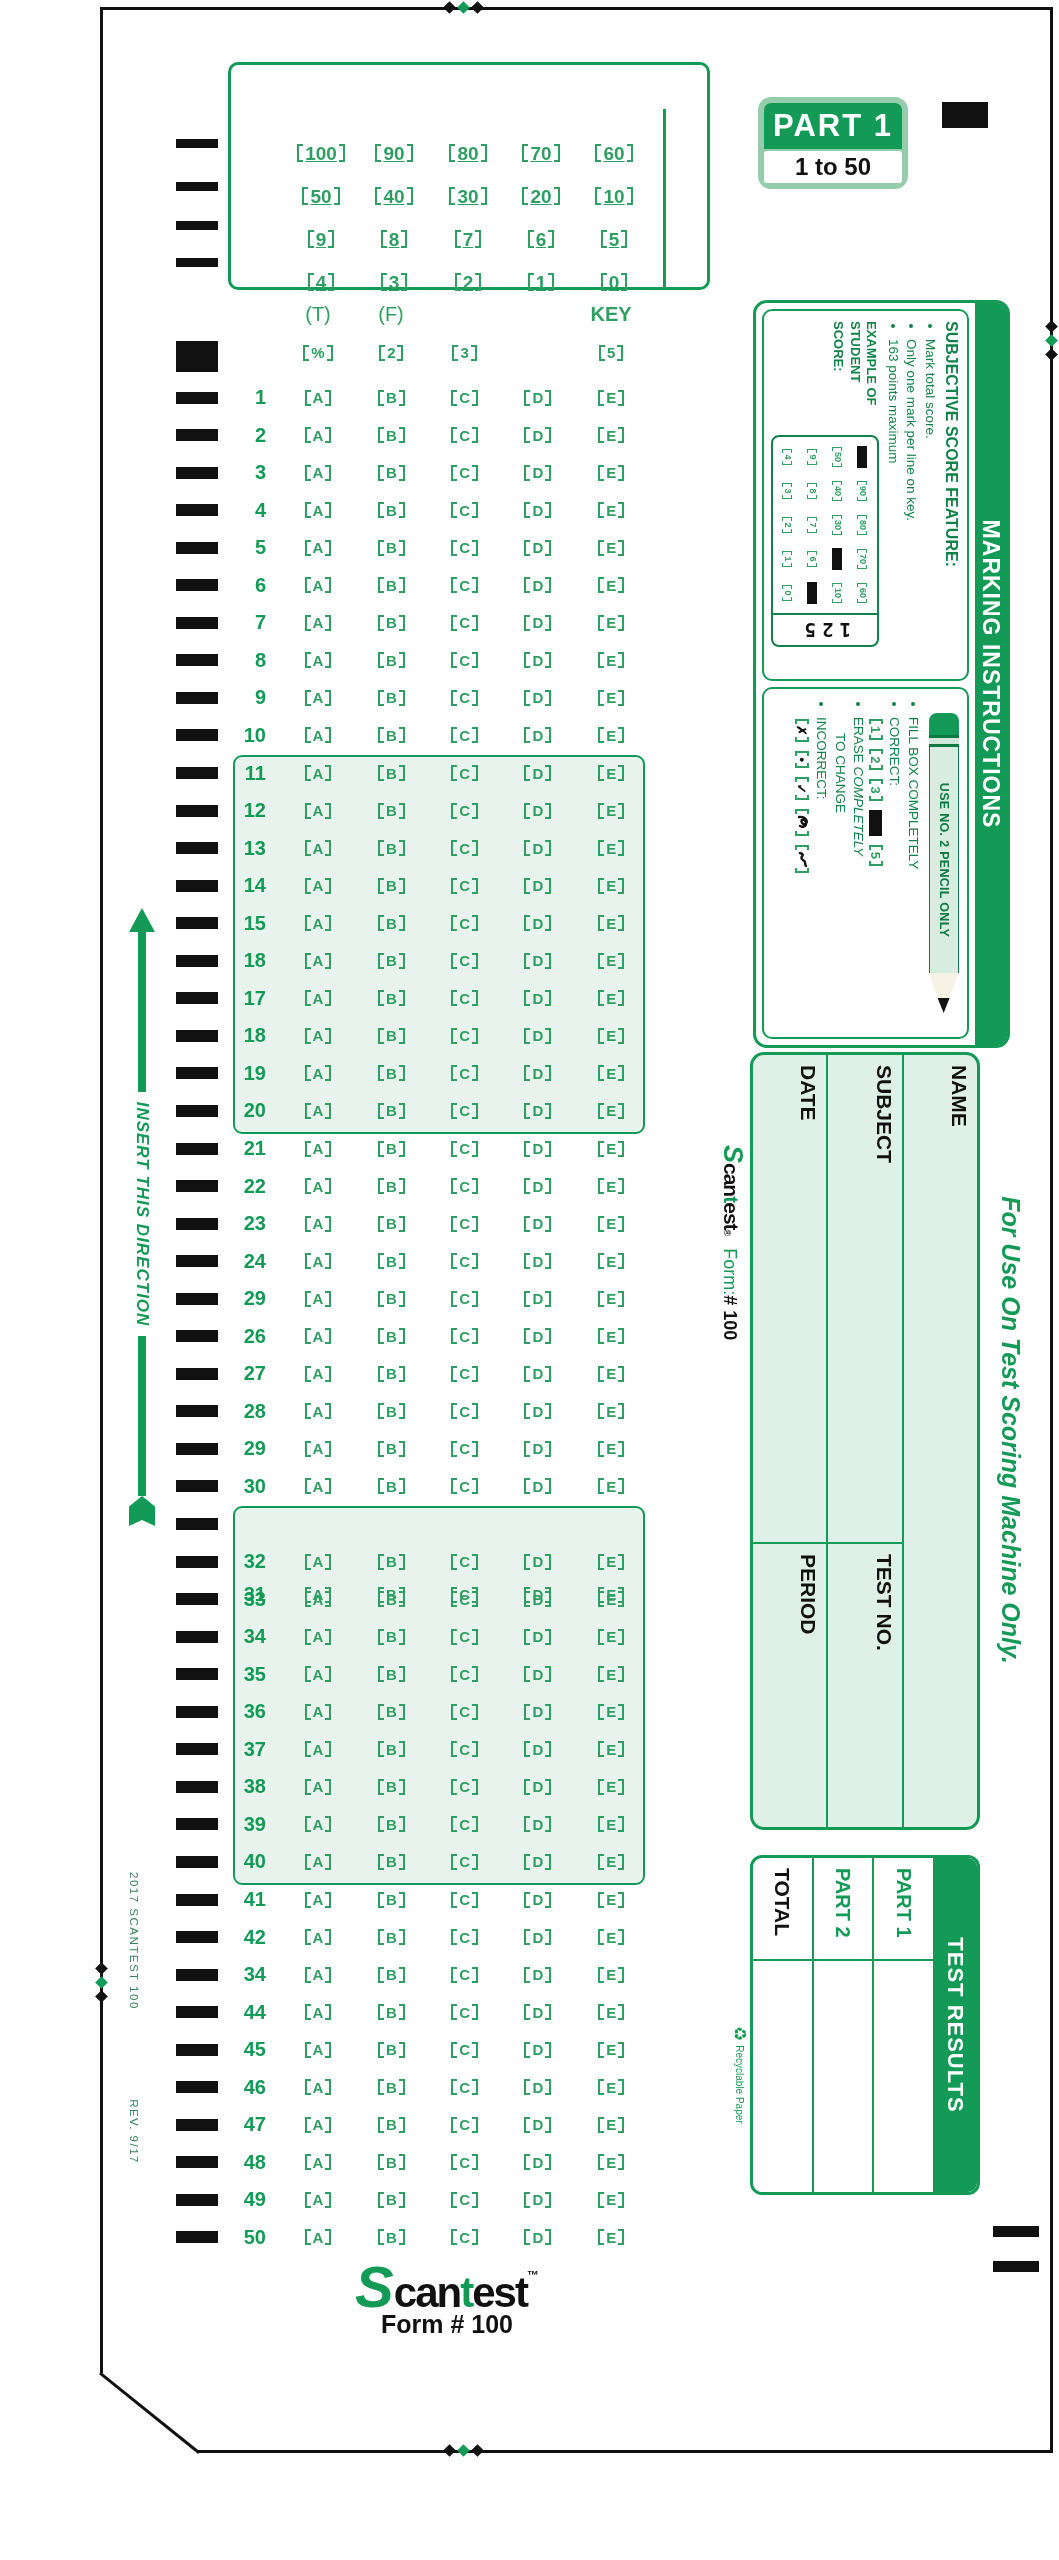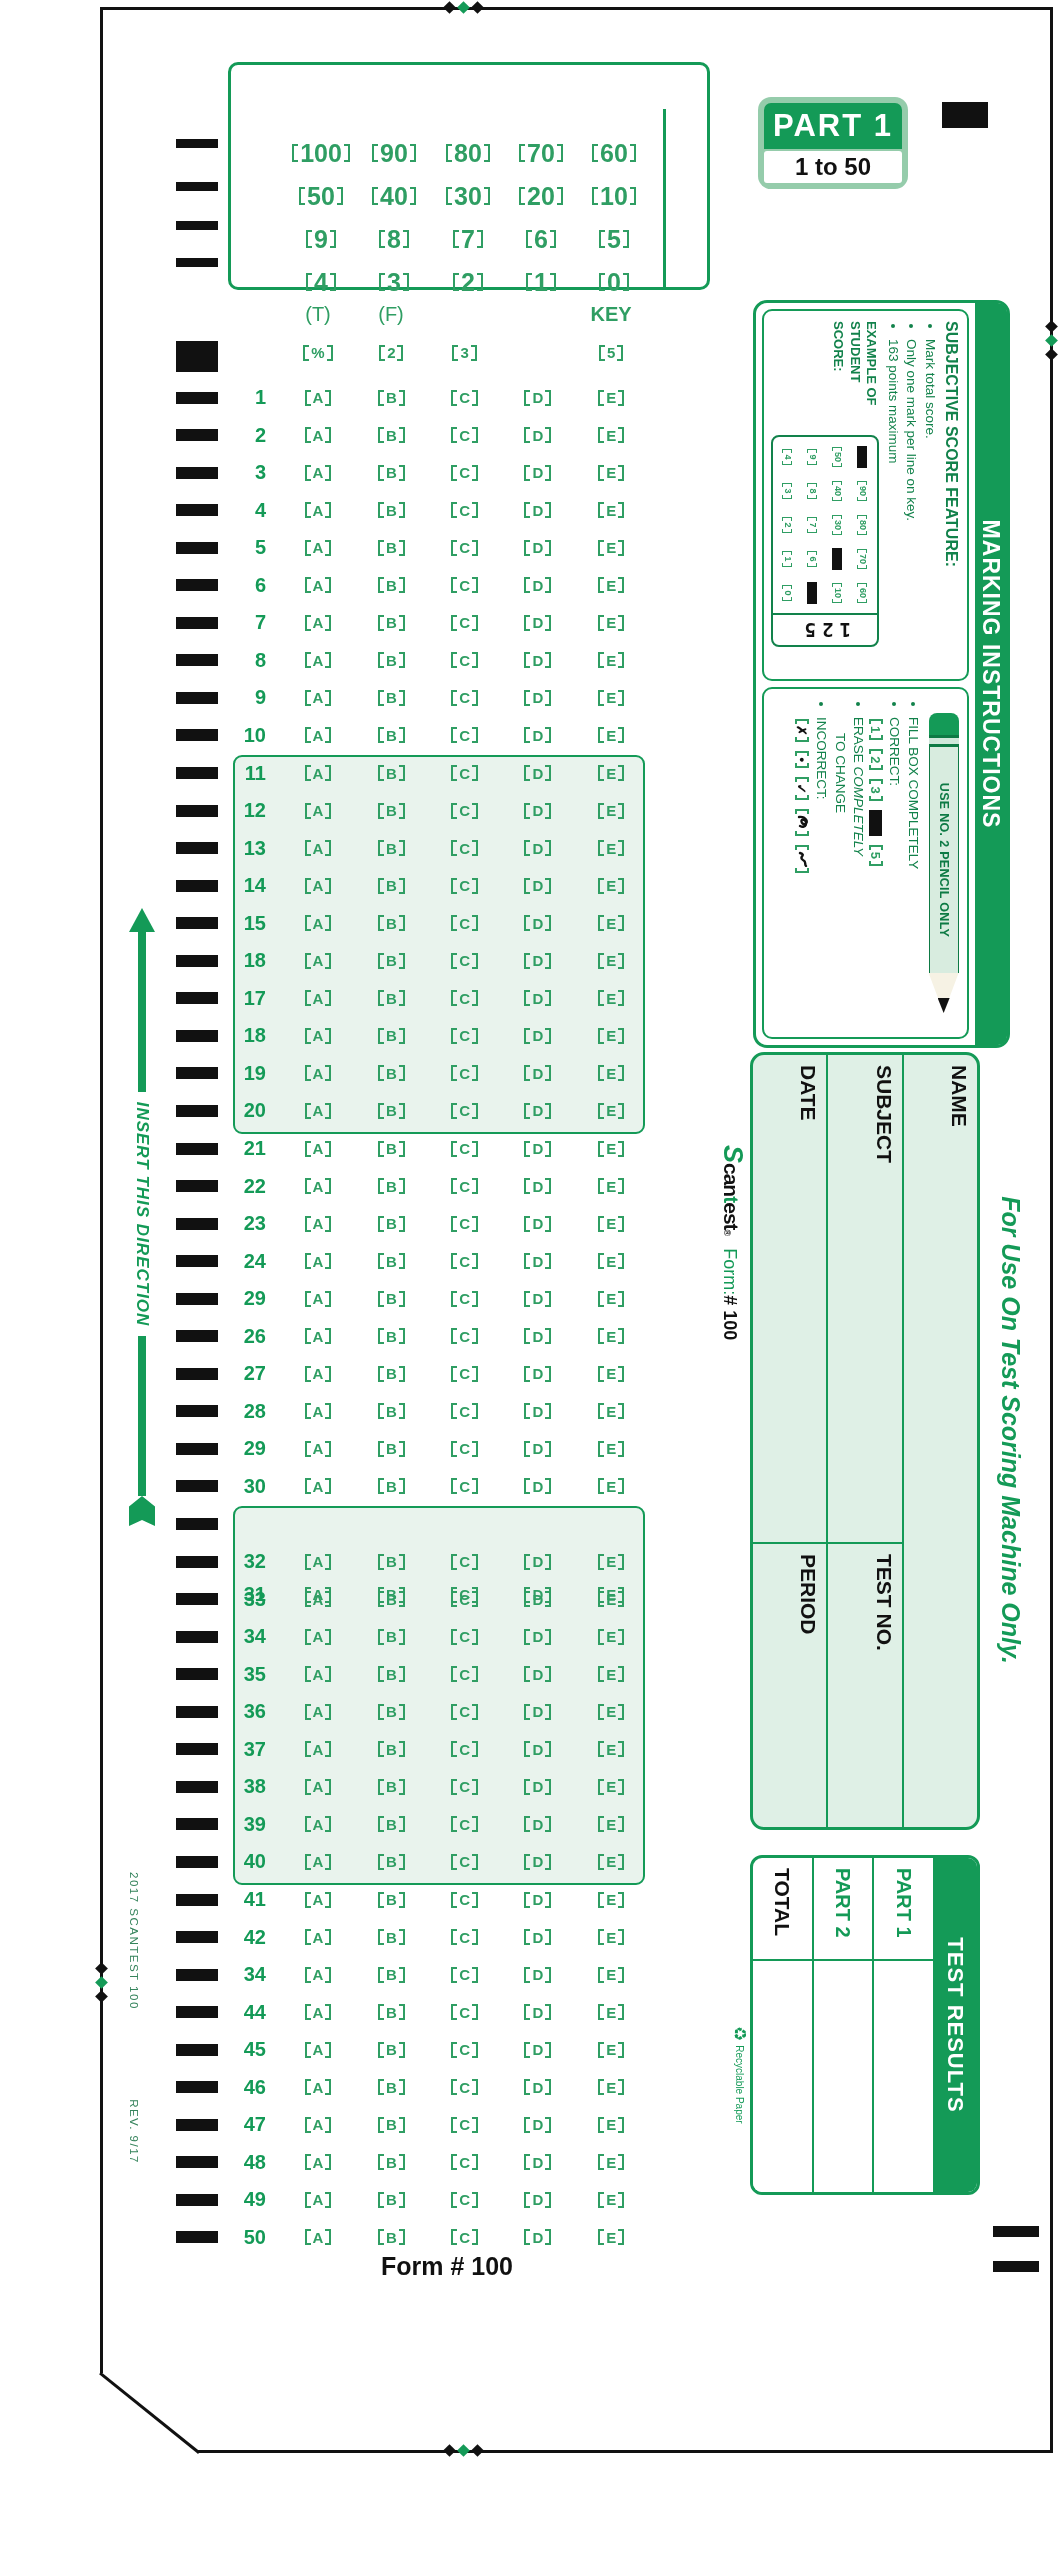--- a/index.html
+++ b/index.html
@@ -13,21 +13,21 @@
   .edge{position:absolute;background:var(--ink);}
   .diam{position:absolute;width:9px;height:9px;background:var(--ink);transform:rotate(45deg);}
   .diam.g{background:var(--green);}
   
   .tmark{position:absolute;left:176px;width:42px;background:var(--ink);}
   
   .bub{display:inline-flex;align-items:center;line-height:1;}
   .bub .bk{box-sizing:border-box;width:6px;height:16px;border:2.5px solid var(--bub);}
   .bub .bk.l{border-right:none}.bub .bk.r{border-left:none}
   .bub .bl{font-weight:bold;font-size:15px;color:var(--bub);margin:0 2px;line-height:1;}
-  .bub.lg .bk{height:18px;} .bub.lg .bl{font-size:25px;}
+  .bub.lg .bk{height:18px;} .bub.lg .bl{font-size:19px;text-decoration:underline;}
   .bub.sm .bk{height:14px;width:5px;border-width:2px;} .bub.sm .bl{font-size:13px;}
   .bub.xs .bk{height:10px;width:4px;border-width:1.5px;} .bub.xs .bl{font-size:9px;margin:0 1px;}
   .fillmark{display:inline-block;background:var(--ink);width:30px;height:14px;}
   .fillmark.sm{width:26px;height:13px;} .fillmark.xs{width:22px;height:10px;}
   
   .ibox{position:absolute;left:228px;top:62px;width:482px;height:228px;box-sizing:border-box;
         border:3px solid var(--green);border-radius:10px;background:#fff;}
   .ibox-h{height:44px;background:var(--green);border-radius:5px 5px 0 0;display:flex;
           align-items:center;justify-content:center;color:#fff;font-weight:bold;
           font-size:23px;letter-spacing:3px;}
@@ -2609,16 +2609,19 @@
   <div class="rot" style="left:120px;top:1872px;--w:20px;--h:292px">
     <div class="rin">
       <div class="smallprint">
         <span>2017  SCANTEST  100</span>
         <span>REV. 9/17</span>
       </div>
     </div>
   </div>
 
   <div class="blogo">
+    <div>
+      <span class="s1">S</span><span class="bk1">can</span><span class="g1">t</span><span class="bk1">est</span><span class="tm">™</span>
+    </div>
     <div class="fline">Form # 100</div>
   </div>
 
 </div>
 
 </body></html>

